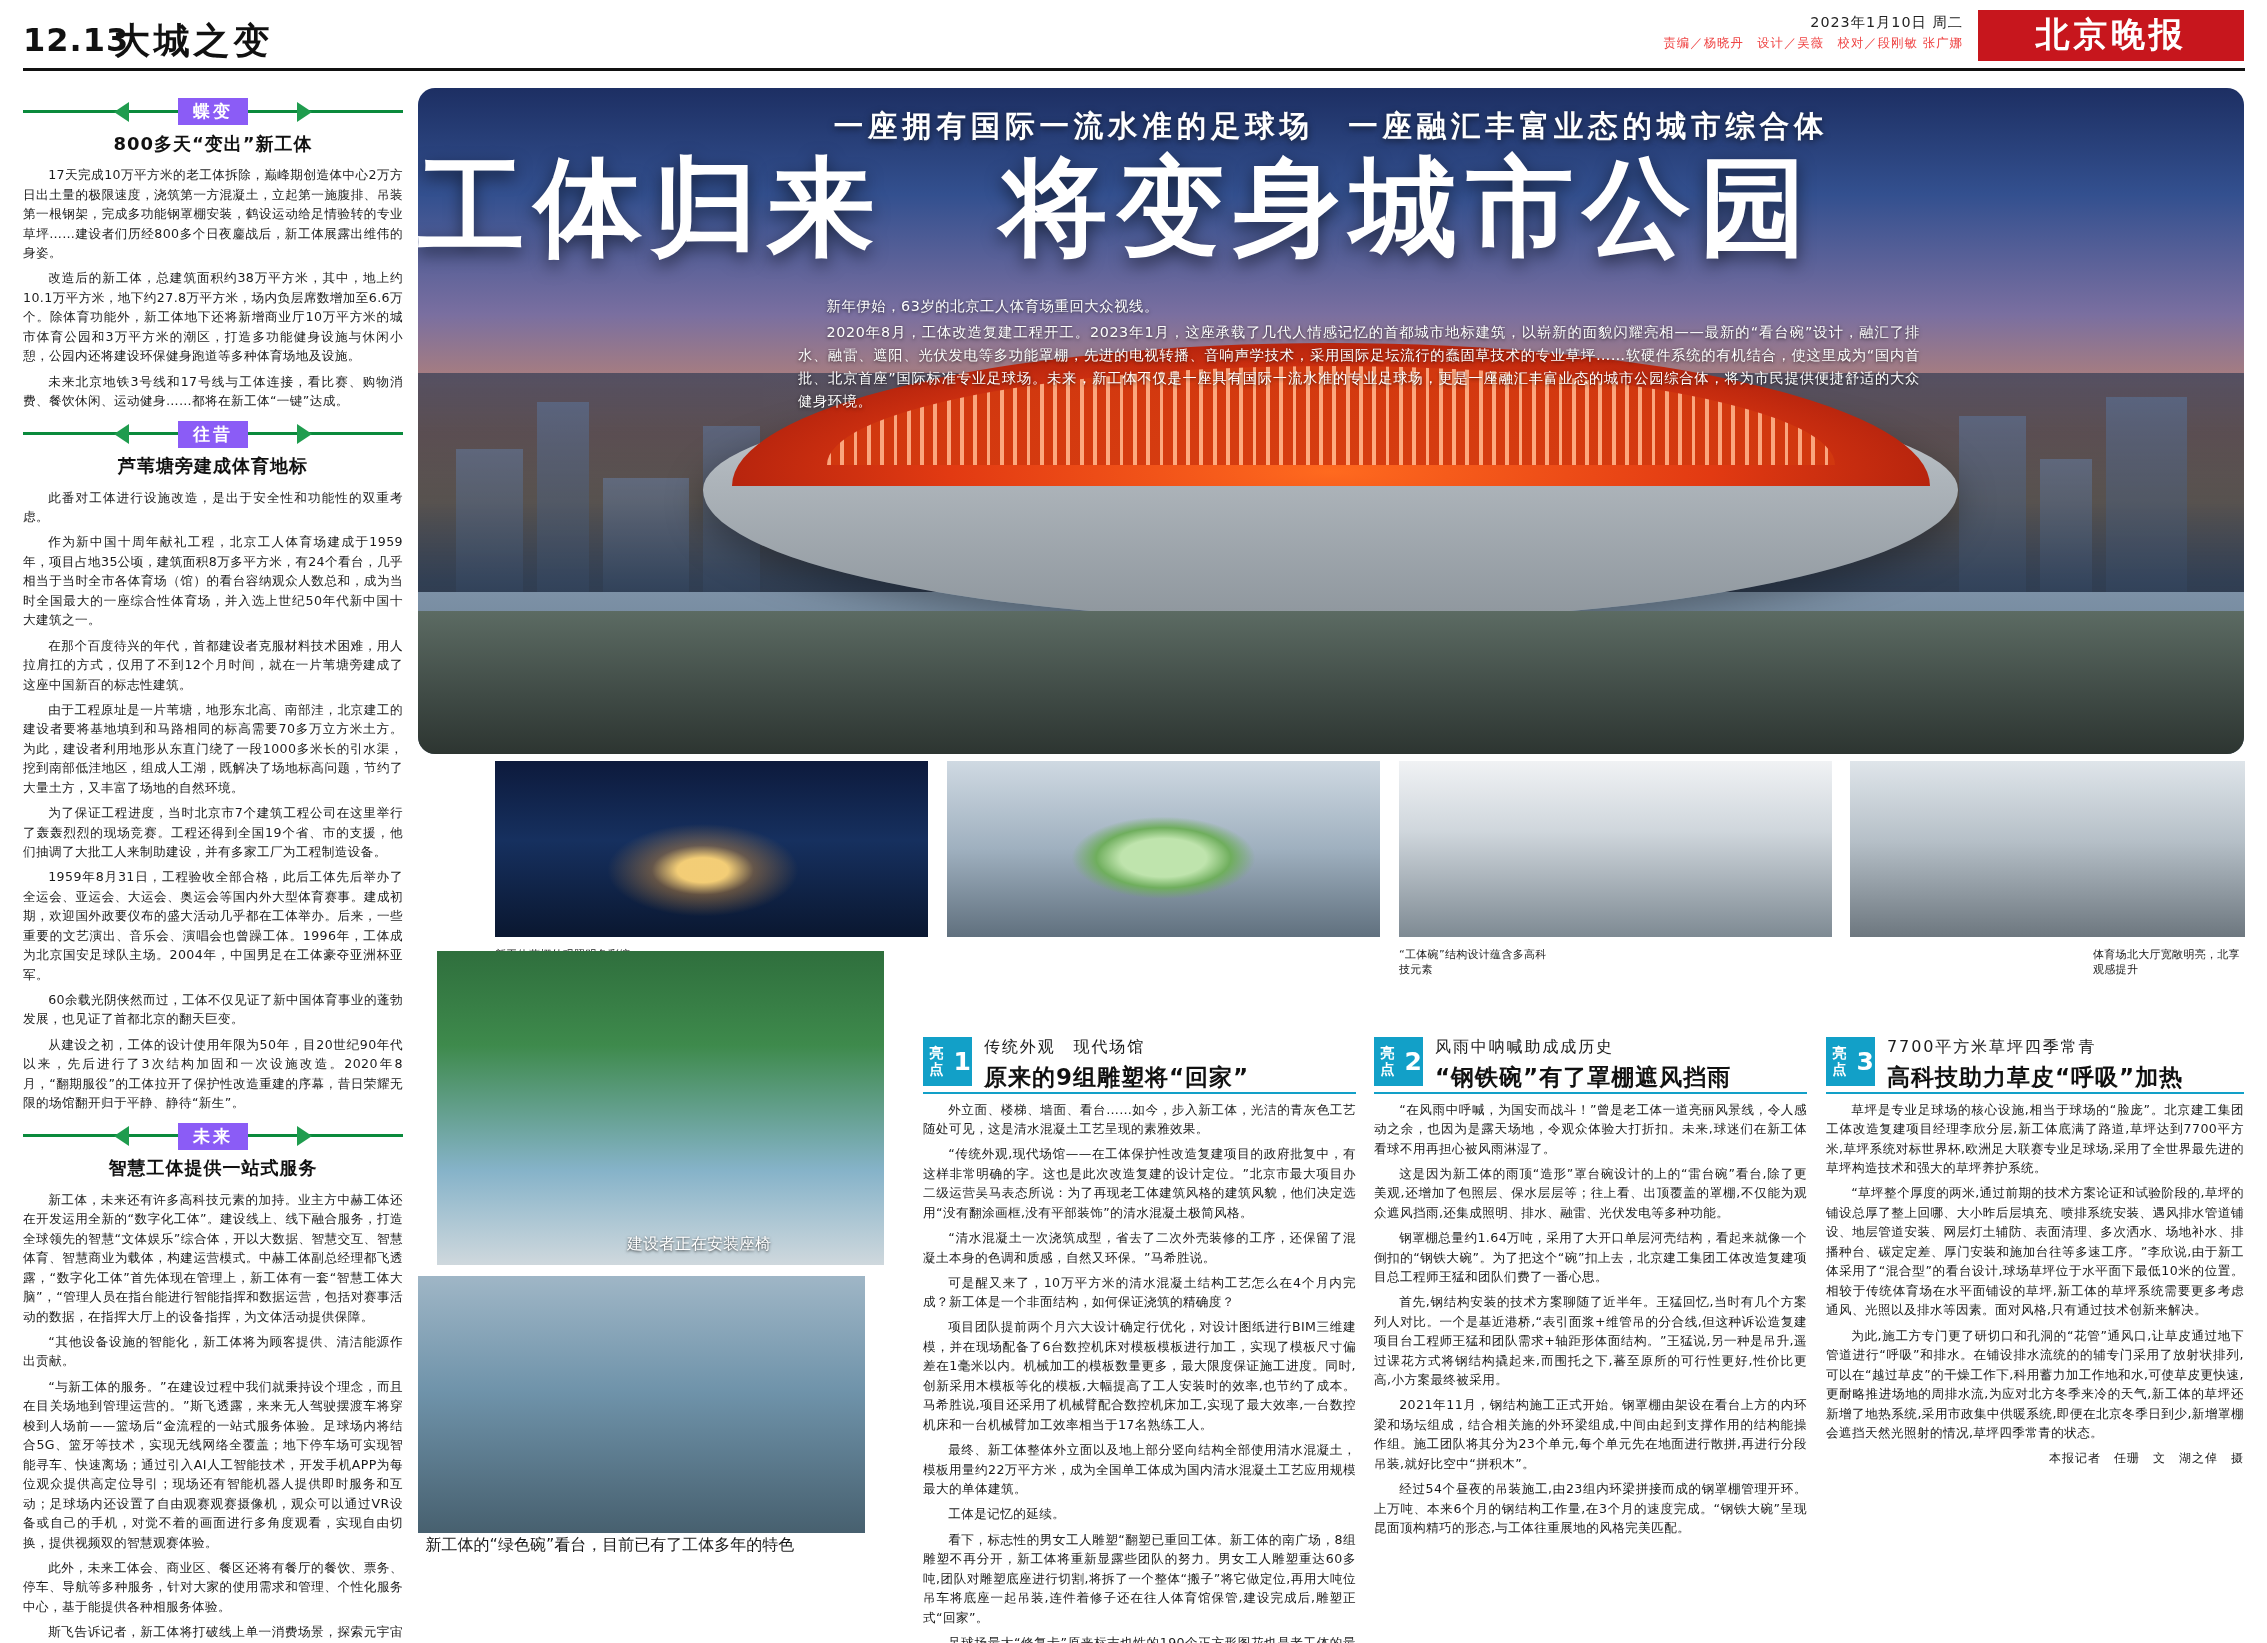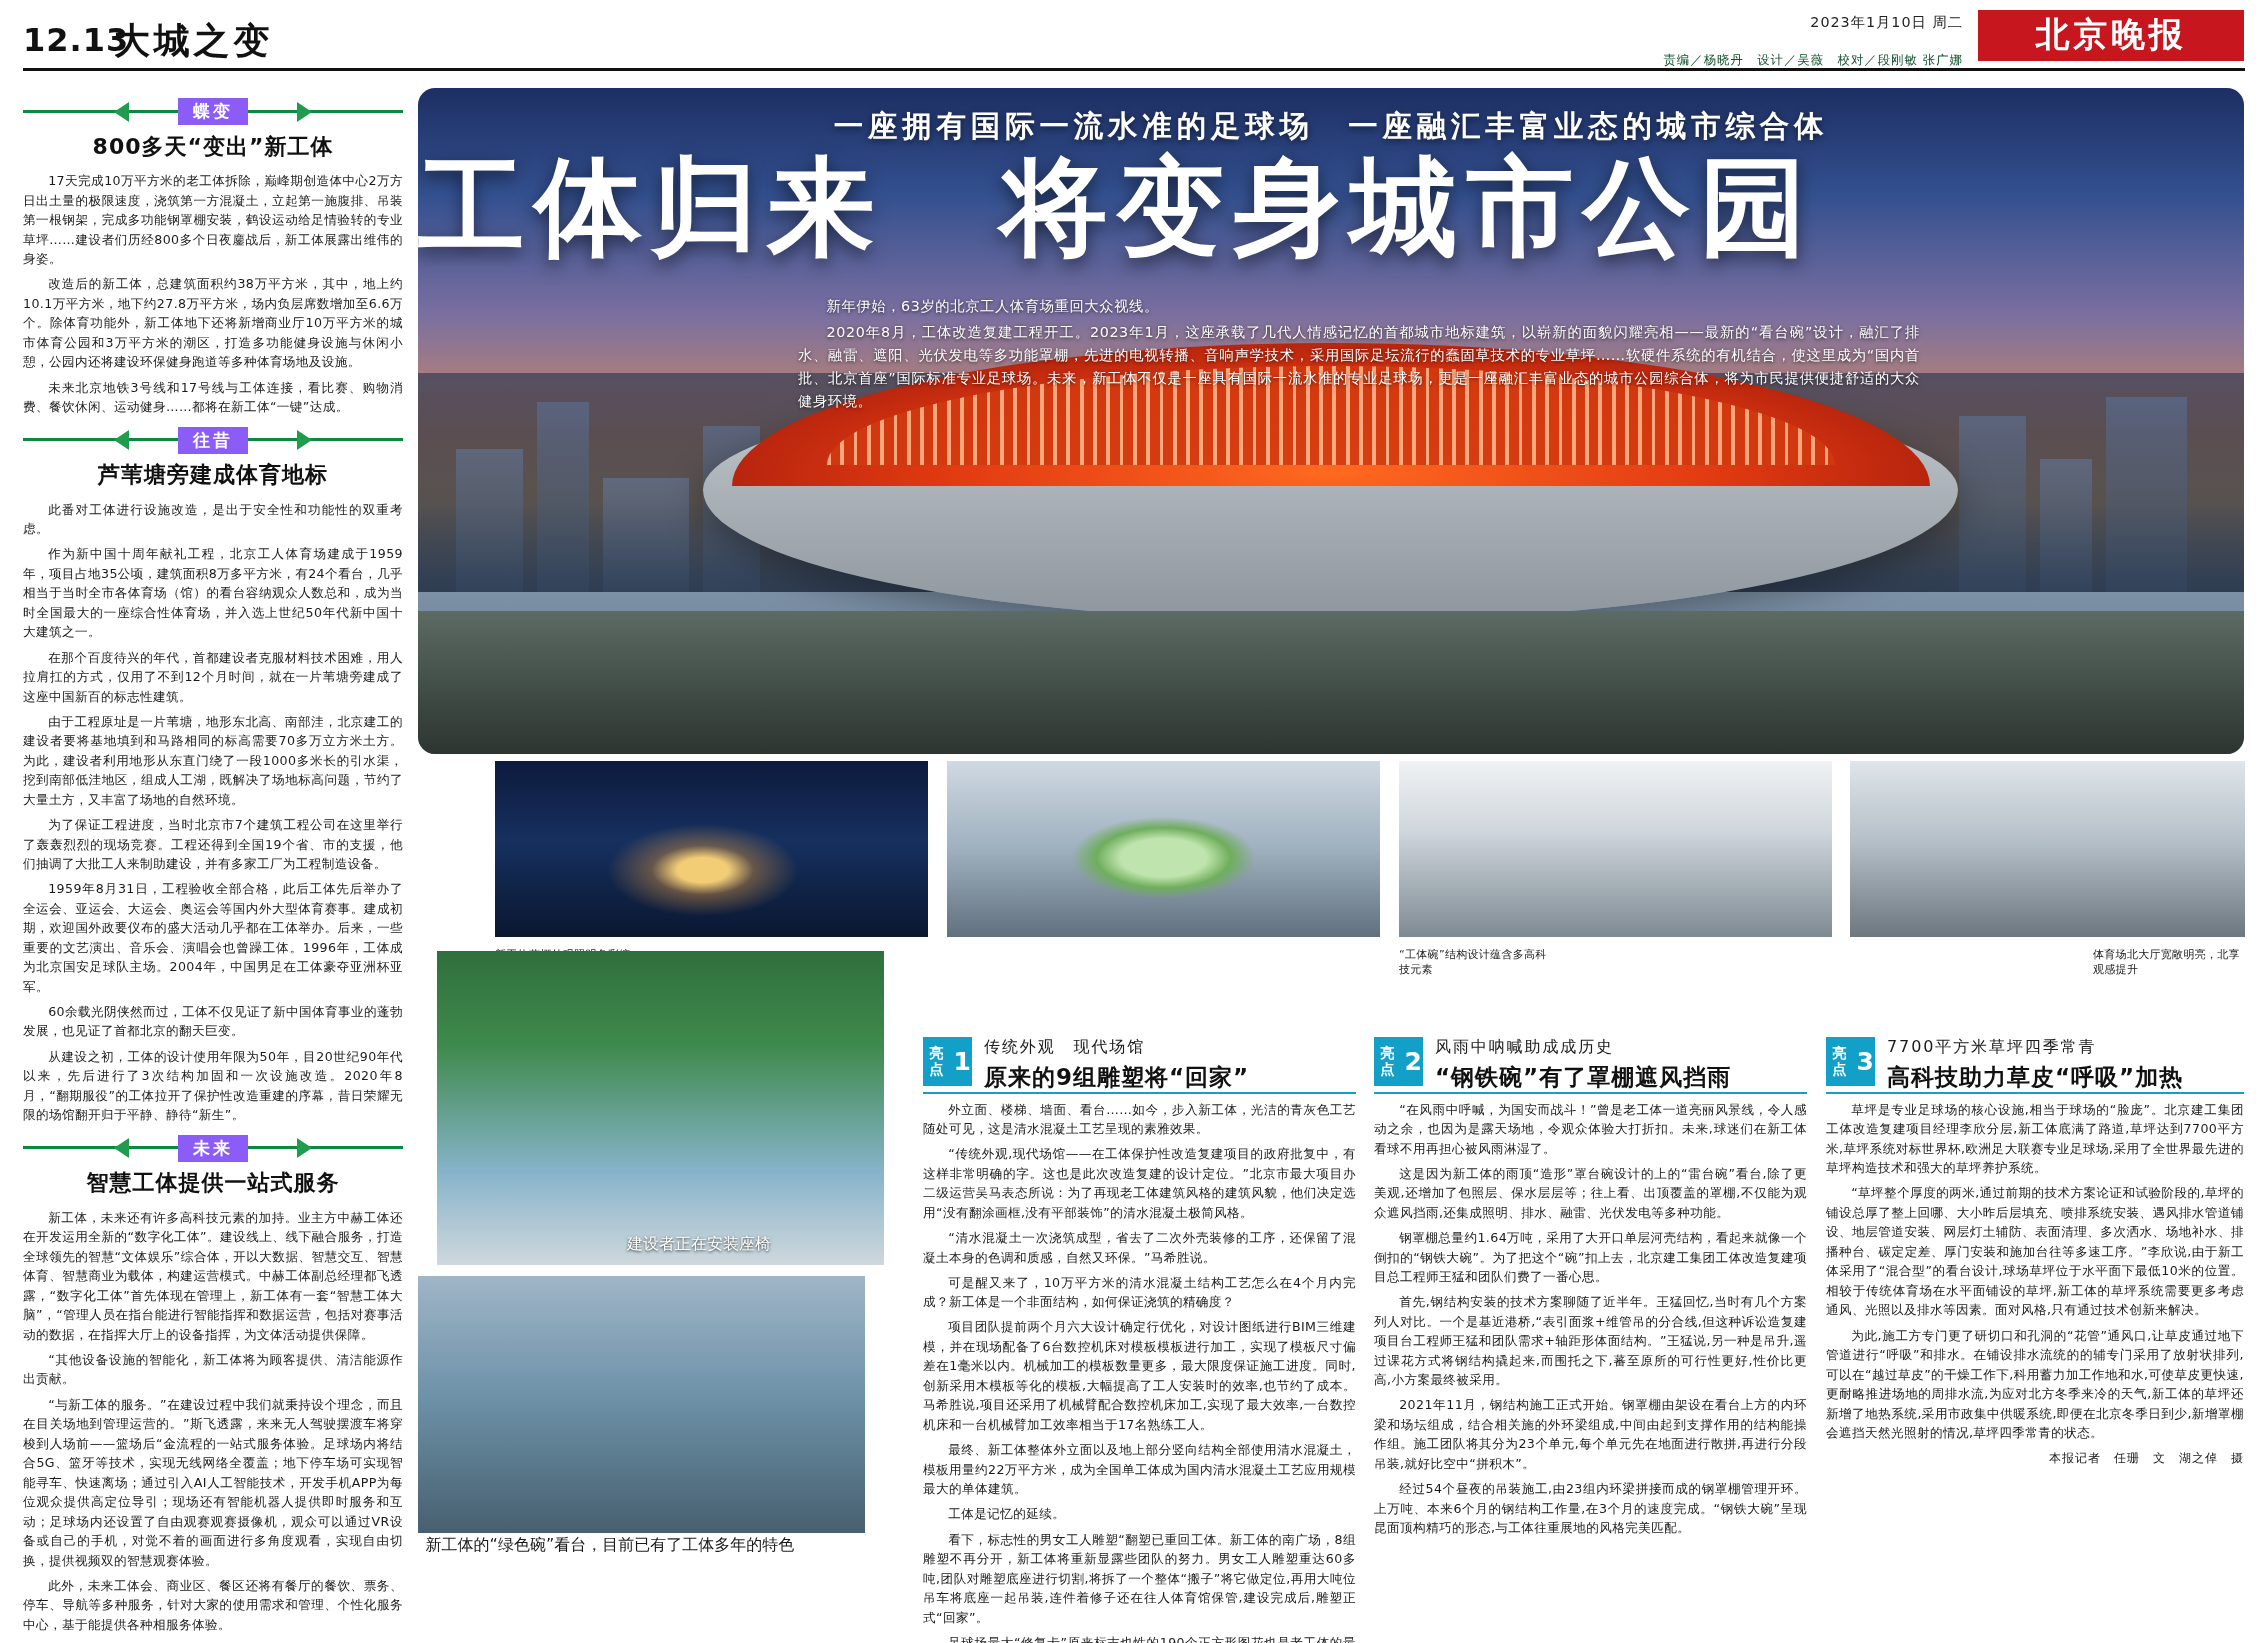--- a/index.html
+++ b/index.html
@@ -17,21 +17,21 @@
   .mh-page-no{
     position:absolute;left:23px;top:21px;font-size:32px;font-weight:bold;color:#111;
     letter-spacing:1px;
   }
   .mh-section{
     position:absolute;left:114px;top:17px;font-size:36px;font-weight:bold;color:#111;
     letter-spacing:3.8px;
   }
   .mh-right{position:absolute;right:304px;top:13.3px;text-align:right;color:#222;}
   .mh-date{font-size:14.3px;letter-spacing:1px;}
-  .mh-credits{font-size:12.4px;margin-top:20px;color:#14532d;letter-spacing:1px;}
+  .mh-credits{font-size:12.4px;margin-top:3px;color:#ef4444;letter-spacing:1px;}
   .mh-logo{
     position:absolute;right:23px;top:9.5px;width:266px;height:51px;
     background:#c7161d;color:#fff;font-size:34px;font-weight:bold;
     letter-spacing:3.8px;display:flex;align-items:center;justify-content:center;
     font-family:"DejaVu Serif","Liberation Serif",serif;
   }
   .mh-rule{position:absolute;left:23px;top:68px;width:2222px;height:2.9px;background:#111;}
 
   
   .leftcol{position:absolute;left:23px;top:88px;width:380px;height:1531px;}
@@ -47,21 +47,21 @@
     position:relative;z-index:2;background:#8b5cf6;color:#fff;
     font-size:17px;font-weight:bold;letter-spacing:2.9px;padding:1.9px 15px;
   }
   .banner .tri{
     position:absolute;z-index:2;width:0;height:0;
     border-top:10.5px solid transparent;border-bottom:10.5px solid transparent;
   }
   .banner .tri.l{left:91px;border-right:15px solid #1f9c4e;}
   .banner .tri.r{right:91px;border-left:15px solid #1f9c4e;}
   .sub-head{
-    text-align:center;font-size:22px;font-weight:bold;color:#111;
+    text-align:center;font-size:18px;font-weight:bold;color:#111;
     letter-spacing:1px;margin:5.7px 0 9.5px 0;
     font-family:"DejaVu Sans","Liberation Sans",sans-serif;
   }
   .body-text{
     font-size:12.6px;line-height:19.5px;color:#1a1a1a;text-align:justify;
     text-indent:2em;letter-spacing:0.4px;
   }
   .body-text p{margin:0 0 5.7px 0;}
 
   

